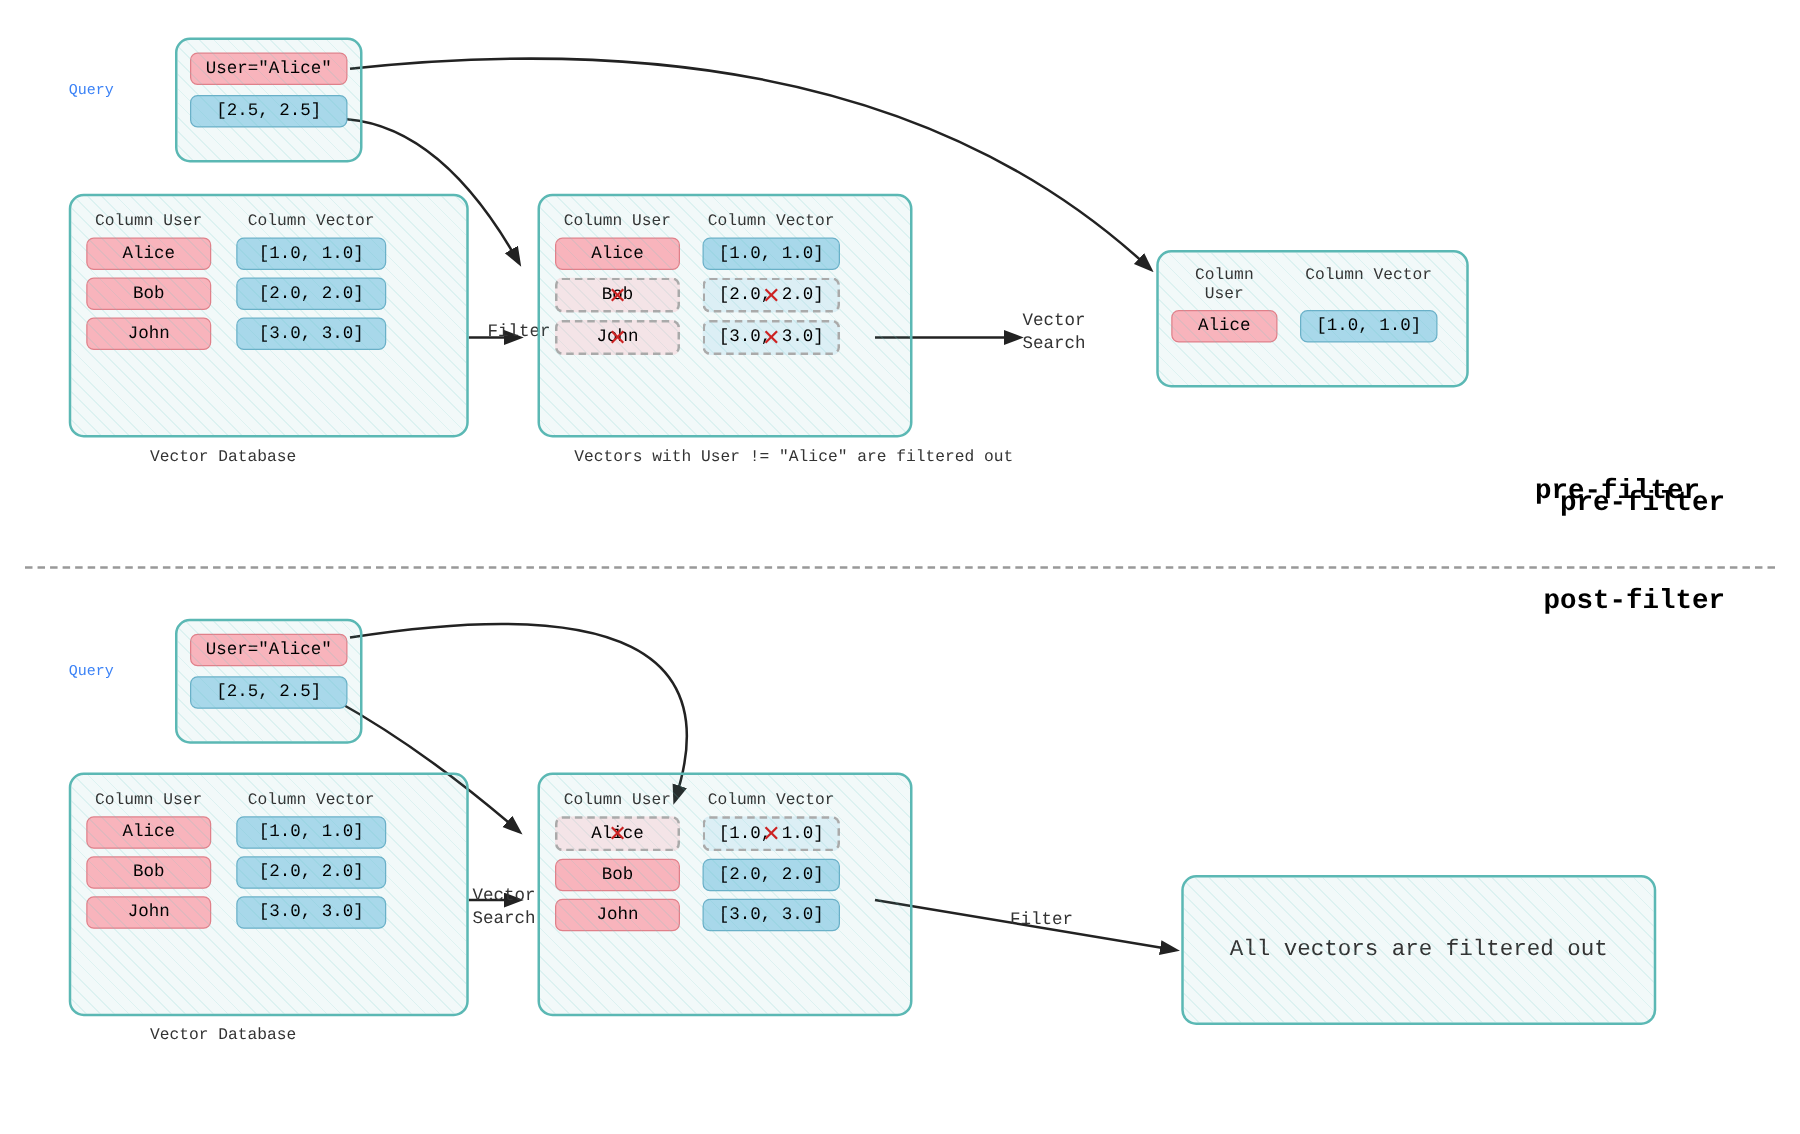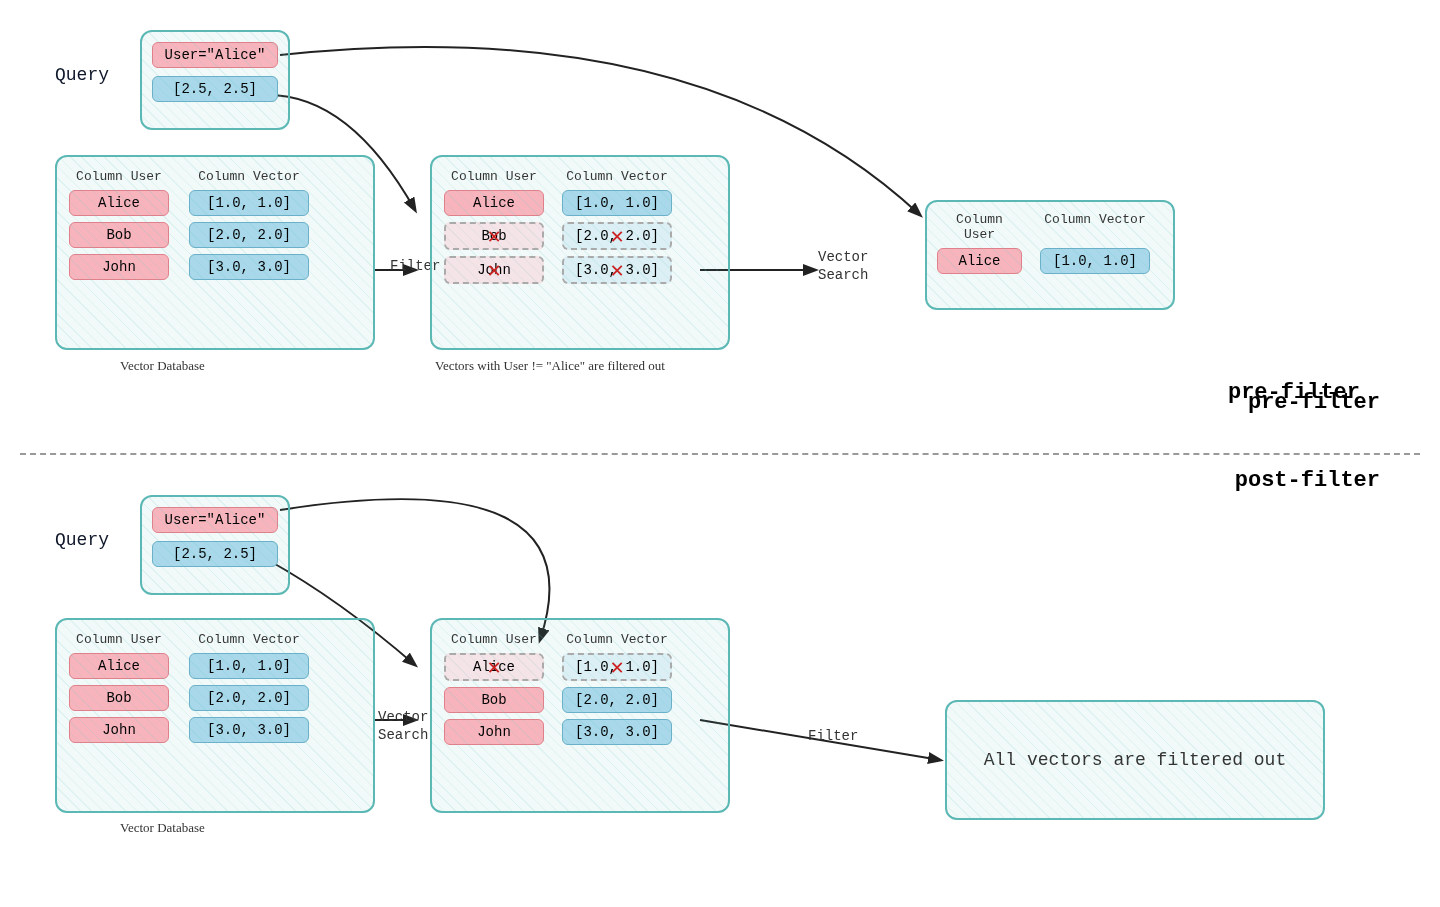--- a/index.html
+++ b/index.html
@@ -118,22 +118,22 @@
     .col-header {
       font-size: 13px;
       font-family: 'Courier New', Courier, monospace;
       text-align: center;
       color: #333;
     }
 
     
     .box-label {
       font-size: 13px;
-      font-family: Liberation Serif, serif;
-      text-align: left;
+      font-family: Liberation Mono, monospace;
+      text-align: center;
       color: #333;
       position: absolute;
     }
 
     
     .arrow-label {
       font-size: 14px;
       font-family: 'Courier New', Courier, monospace;
       position: absolute;
       color: #333;
@@ -143,24 +143,24 @@
       position: absolute;
       top: 0;
       left: 0;
       width: 1440px;
       height: 907px;
       pointer-events: none;
     }
 
     
     .query-label {
-      font-size: 18px;
-      font-family: 'Courier New', Courier, monospace;
-      position: absolute;
-      color: #0f172a;
+      font-size: 12px;
+      font-family: 'Courier New', Courier, monospace;
+      position: absolute;
+      color: #3b82f6;
     }
   </style>
 </head>
 <body>
 
 <div class="diagram-container">
 
   <svg class="arrows">
 
     <path d="M 268,95 Q 350,95 415,210" stroke="#222" stroke-width="2" fill="none" marker-end="url(#arrowhead)"></path>

